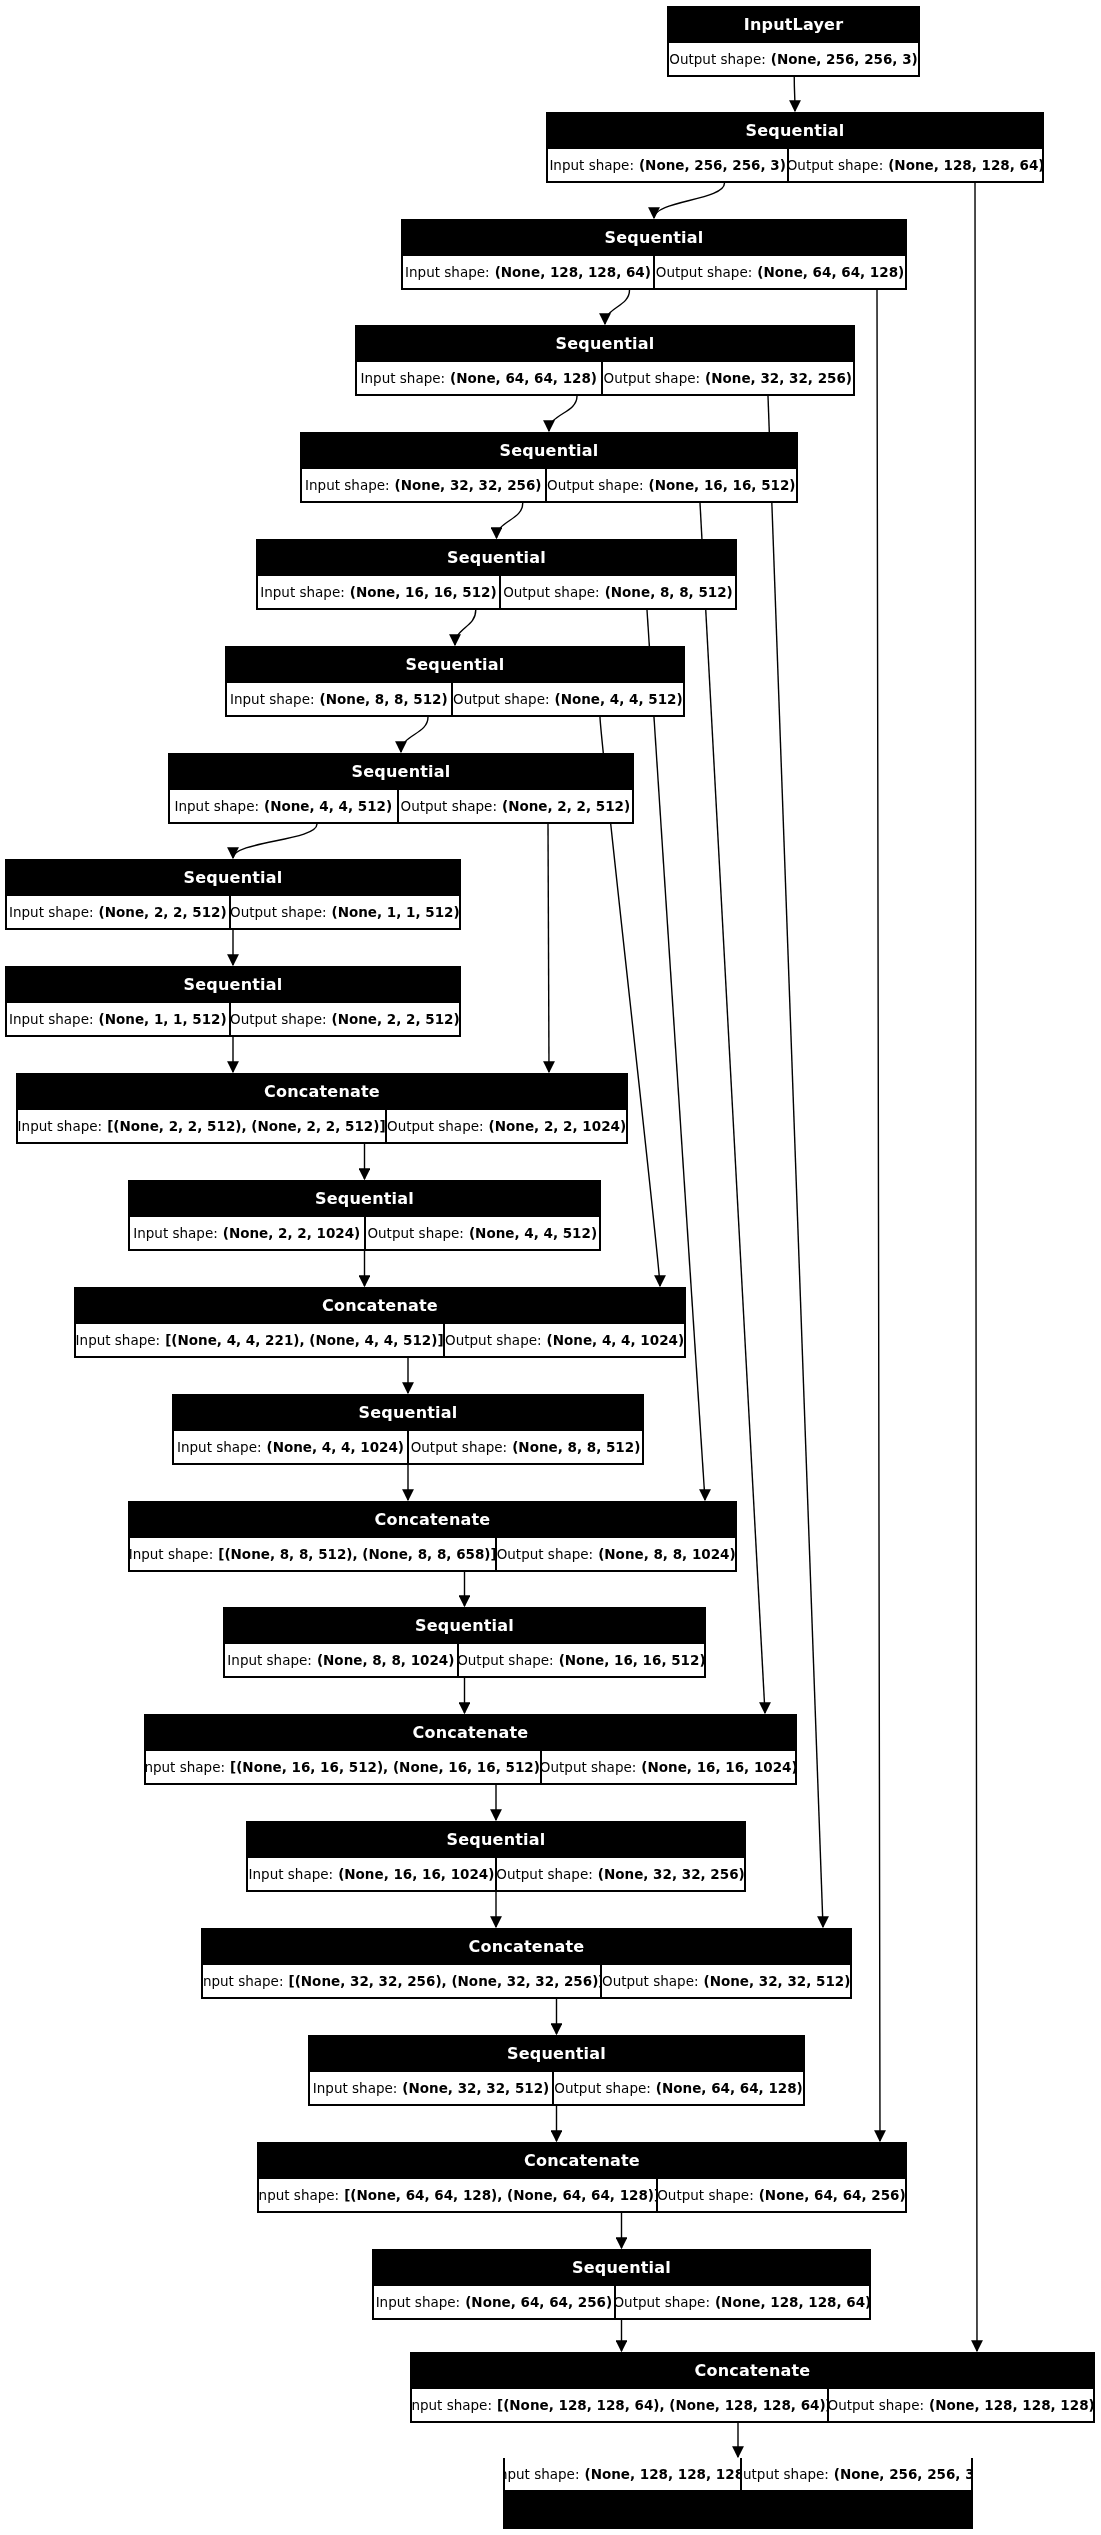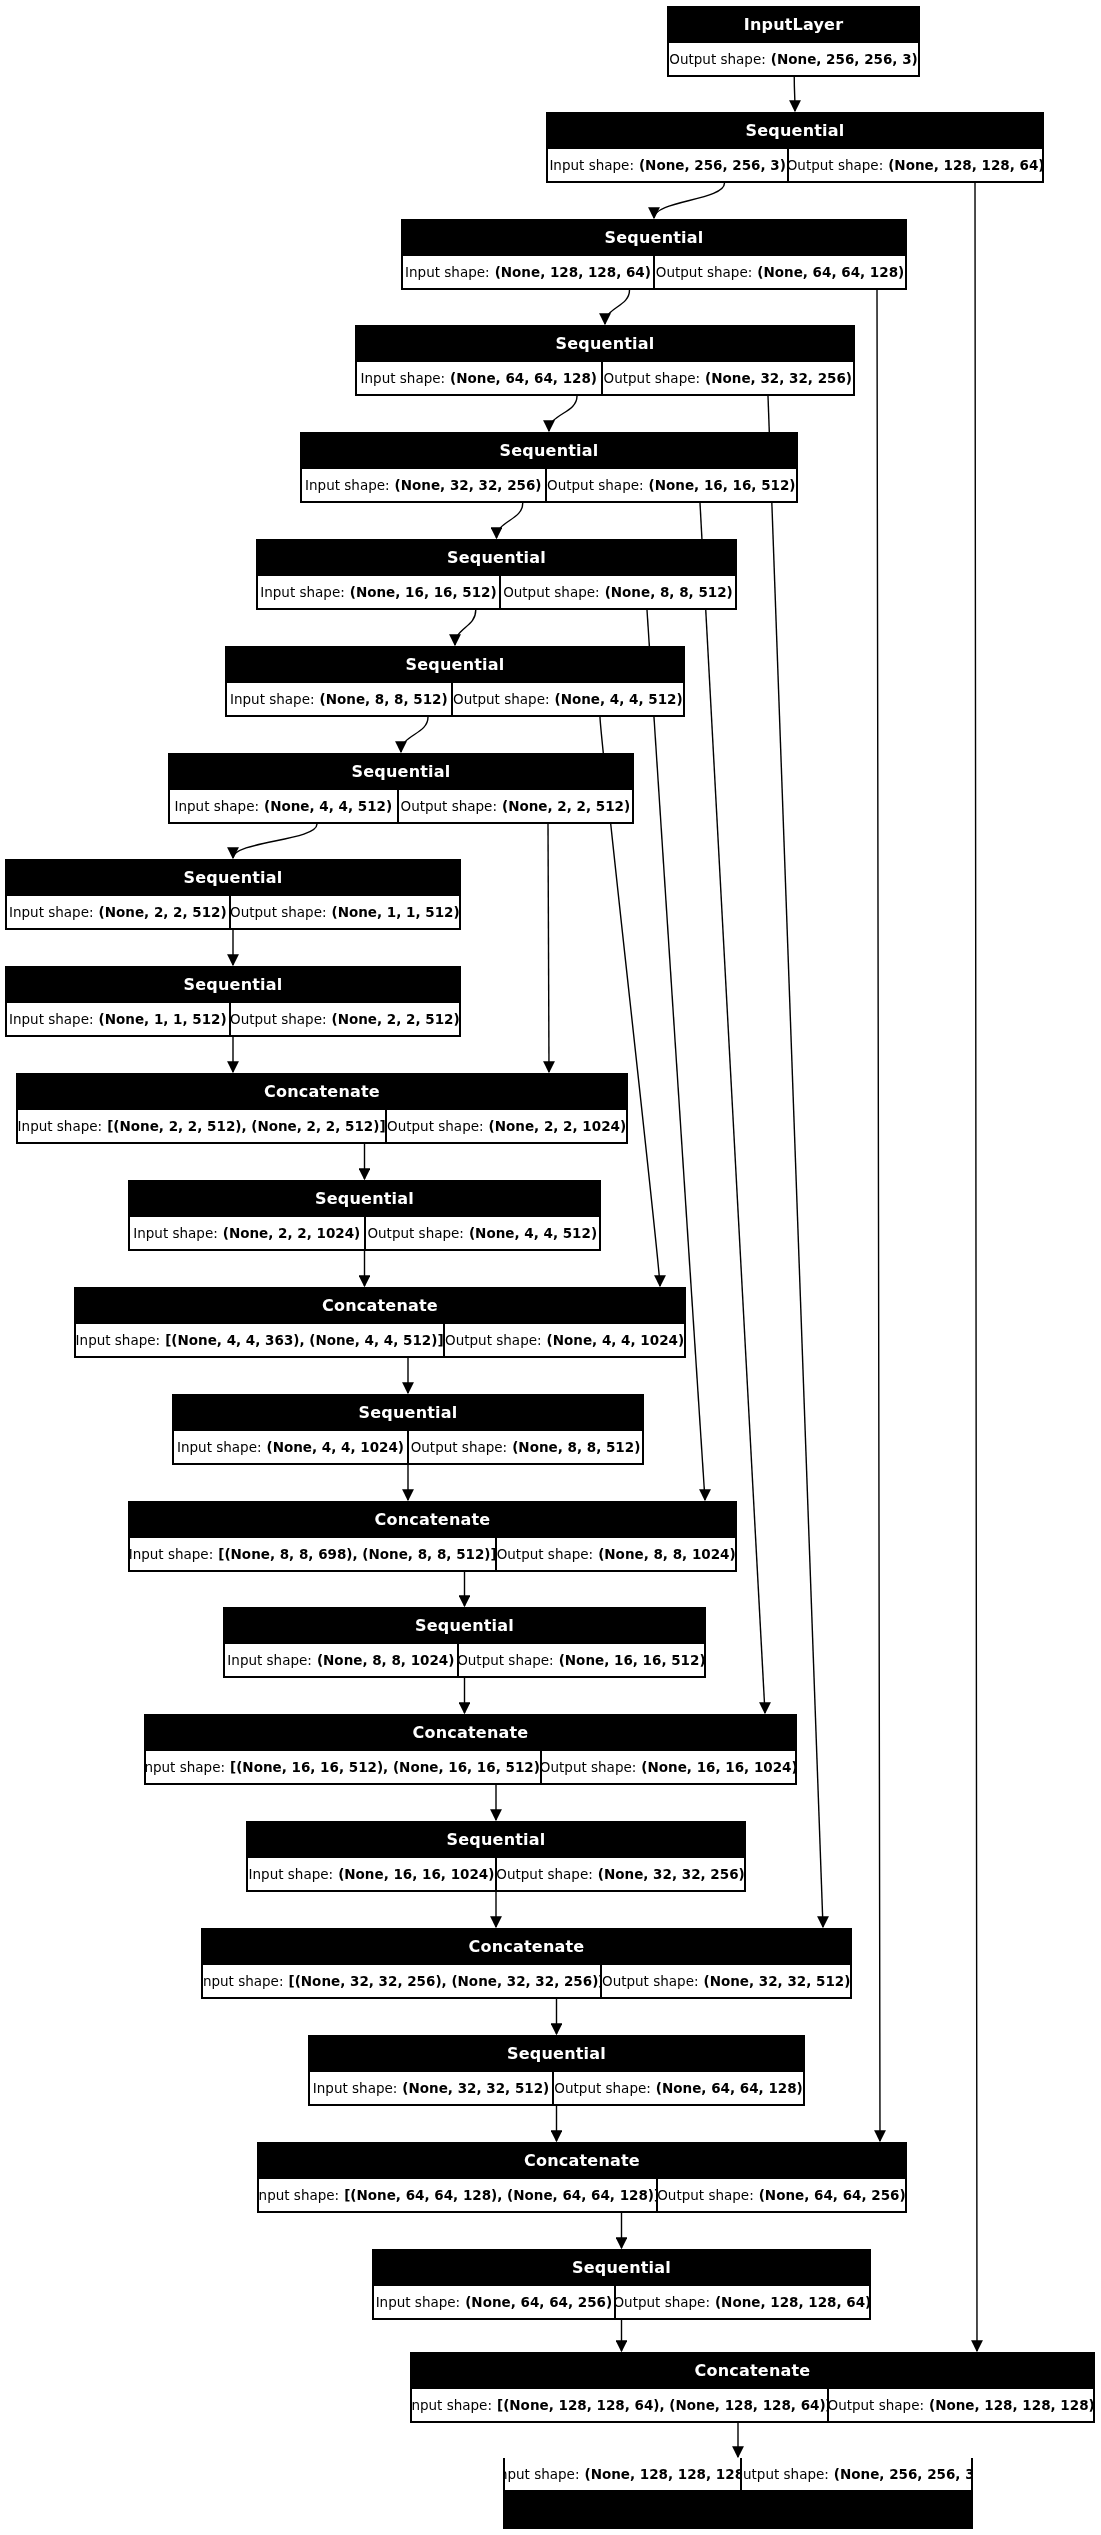--- a/index.html
+++ b/index.html
@@ -249,21 +249,21 @@
             <span class="pfx">Output shape:</span>
             <span class="val">(None, 4, 4, 512)</span>
           </div>
         </div>
       </div>
       <div class="node" style="left: 74px; top: 1287px; width: 612px; height: 71px;">
         <div class="node-title">Concatenate</div>
         <div class="node-cells">
           <div class="cell" style="flex-grow: 52;">
             <span class="pfx">Input shape:</span>
-            <span class="val">[(None, 4, 4, 363), (None, 4, 4, 512)]</span>
+            <span class="val">[(None, 4, 4, 221), (None, 4, 4, 512)]</span>
           </div>
           <div class="cell" style="flex-grow: 33;">
             <span class="pfx">Output shape:</span>
             <span class="val">(None, 4, 4, 1024)</span>
           </div>
         </div>
       </div>
       <div class="node" style="left: 172px; top: 1394px; width: 472px; height: 71px;">
         <div class="node-title">Sequential</div>
         <div class="node-cells">
@@ -275,21 +275,21 @@
             <span class="pfx">Output shape:</span>
             <span class="val">(None, 8, 8, 512)</span>
           </div>
         </div>
       </div>
       <div class="node" style="left: 128px; top: 1501px; width: 609px; height: 71px;">
         <div class="node-title">Concatenate</div>
         <div class="node-cells">
           <div class="cell" style="flex-grow: 52;">
             <span class="pfx">Input shape:</span>
-            <span class="val">[(None, 8, 8, 698), (None, 8, 8, 512)]</span>
+            <span class="val">[(None, 8, 8, 512), (None, 8, 8, 658)]</span>
           </div>
           <div class="cell" style="flex-grow: 33;">
             <span class="pfx">Output shape:</span>
             <span class="val">(None, 8, 8, 1024)</span>
           </div>
         </div>
       </div>
       <div class="node" style="left: 223px; top: 1607px; width: 483px; height: 71px;">
         <div class="node-title">Sequential</div>
         <div class="node-cells">

